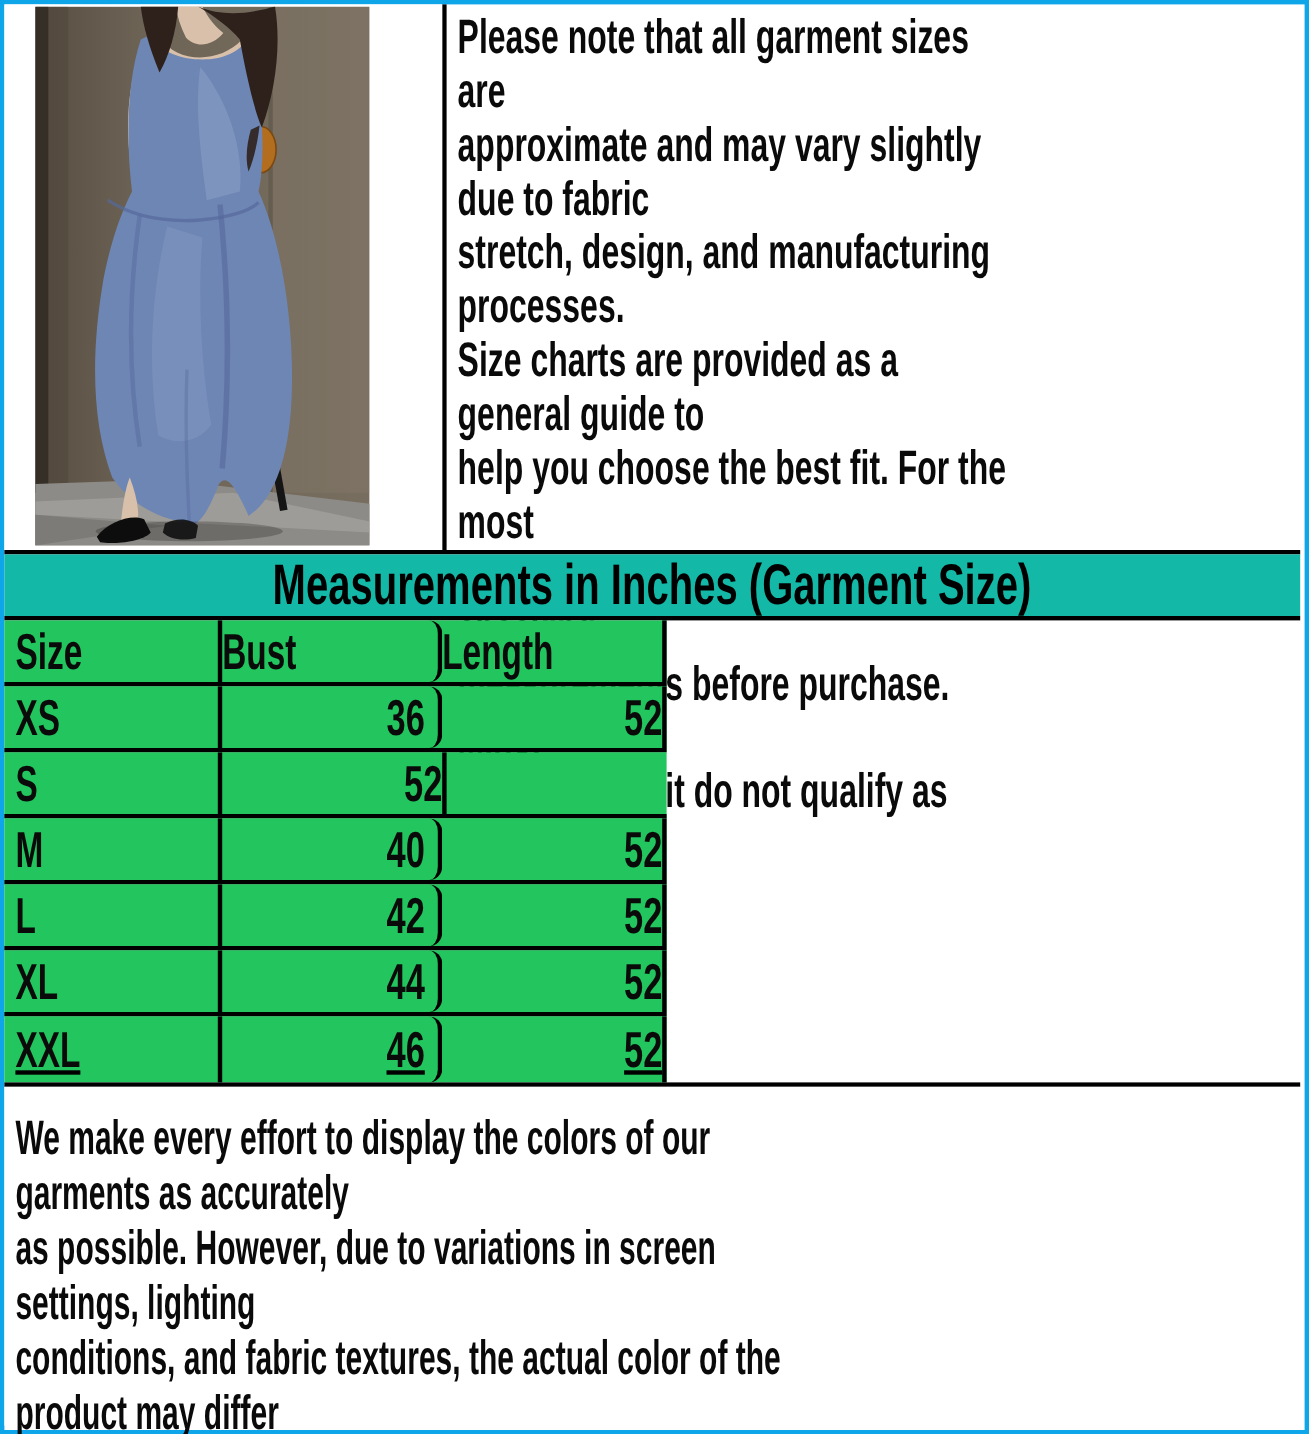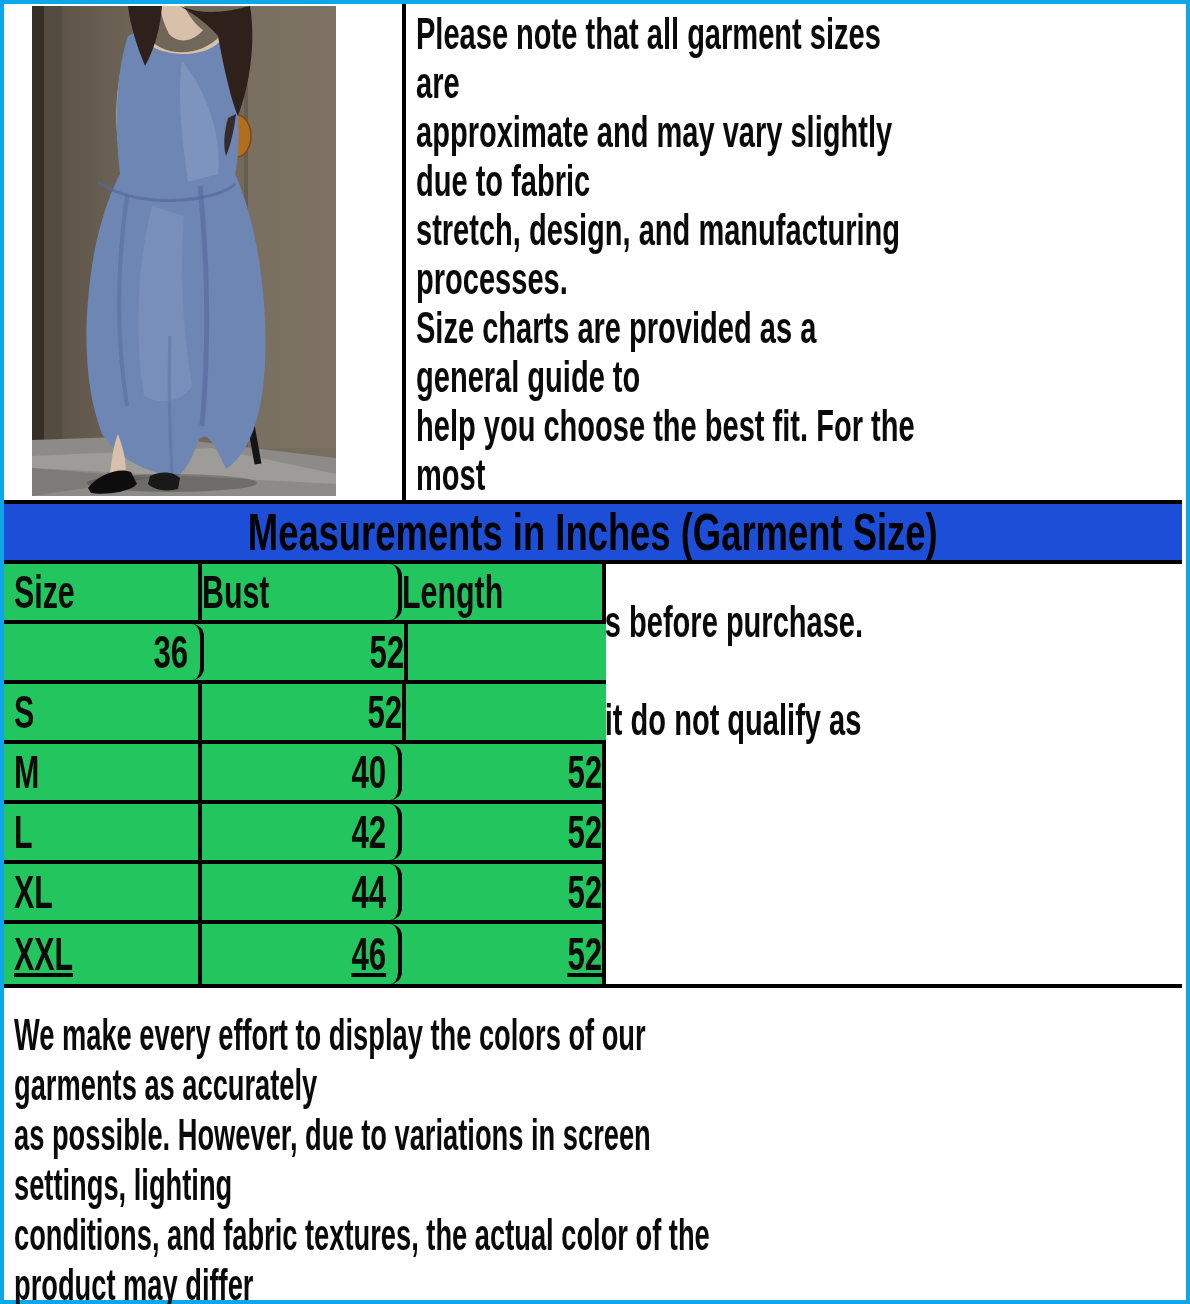--- a/index.html
+++ b/index.html
@@ -37,21 +37,21 @@
   }
   
   .hline { position: absolute; left: 0; width: 1178px; height: 4px; background: #000; }
   .hline1 { top: 496px; }
   .hline2 { top: 556px; }
   .hline3 { top: 980px; }
   
   .banner {
     position: absolute; left: 0; top: 500px;
     width: 1178px; height: 56px;
-    background: #1d4ed8;
+    background: #14b8a6;
     text-align: center;
     line-height: 56px;
   }
   .banner-title {
     display: inline-block;
     font-size: 52px; font-weight: 700; color: #000;
     transform: scaleX(0.70); transform-origin: 50% 50%;
     white-space: nowrap;
   }
   
@@ -174,20 +174,23 @@
           <span class="cell-label">Size</span>
         </div>
       <div class="tcell col-bust">
           <span class="cell-label" style="margin-right:auto">Bust</span>
         </div>
       <div class="tcell col-length">
           <span class="cell-label" style="margin-right:auto">Length</span>
         </div>
     </div>
     <div class="trow">
+      <div class="tcell col-size">
+          <span class="cell-label">XS</span>
+        </div>
       <div class="tcell col-bust">
           <span class="cell-num">36</span>
         </div>
       <div class="tcell col-length">
           <span class="cell-num">52</span>
         </div>
     </div>
     <div class="trow">
       <div class="tcell col-size">
           <span class="cell-label">S</span>

